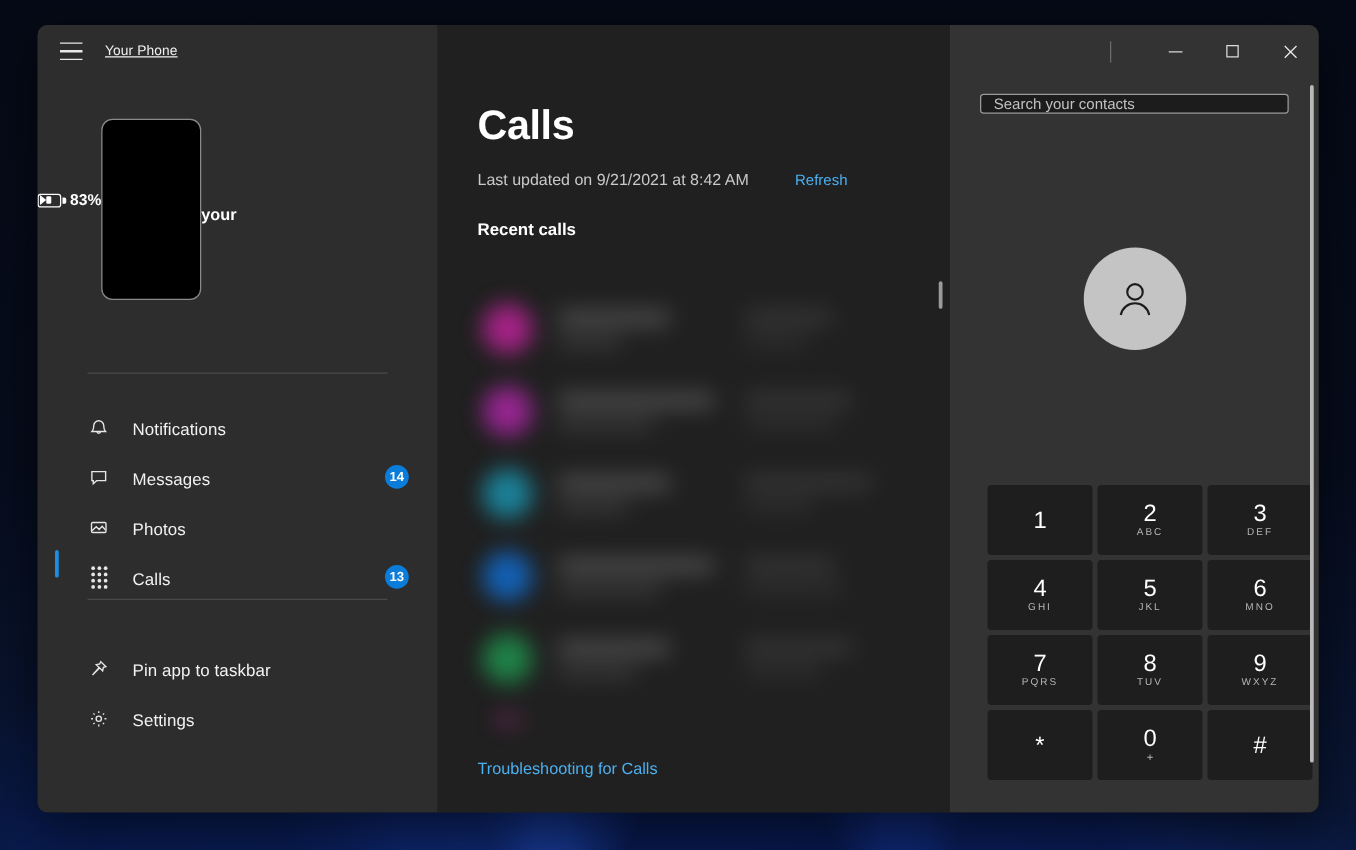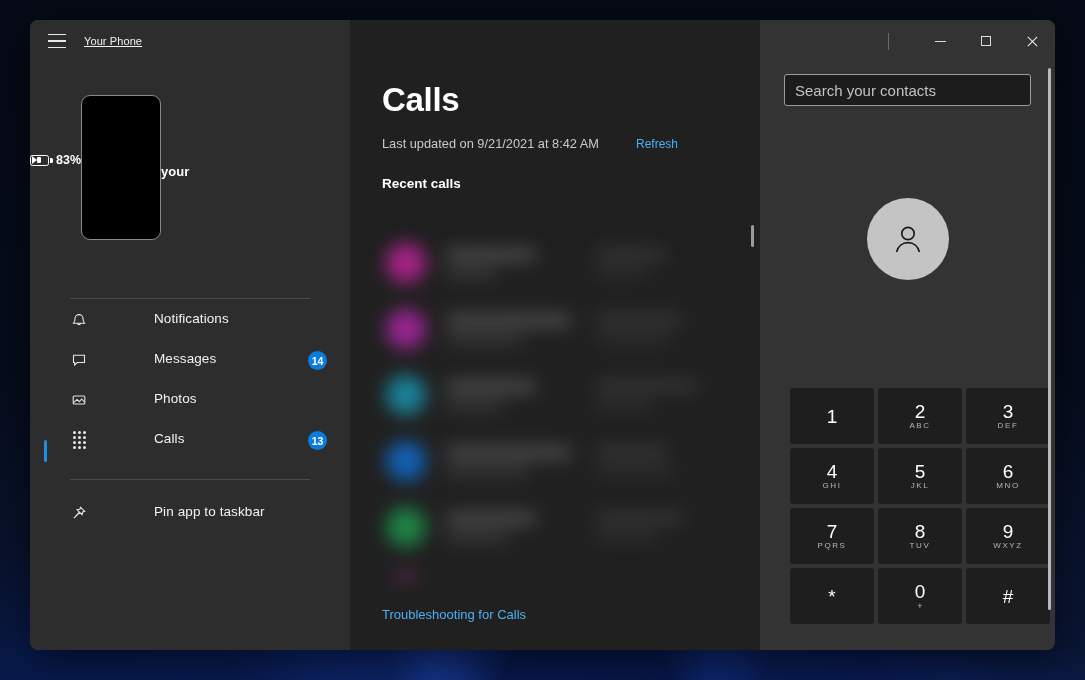--- a/index.html
+++ b/index.html
@@ -62,22 +62,22 @@
   .phone-frame {
     margin-top:15px; width:80px; height:145px; border-radius:9px;
     background:#000; border:1px solid #8a8a8a;
   }
   .device-name { margin-top:22px; font-size:13px; font-weight:700; color:#ffffff; }
 
   .nav-divider { height:1px; background:#4a4a4a; margin:0 40px; }
   #nav-top { margin-top:58px; }
   .nav-list { padding:12px 0 8px; }
   .nav-item {
-    position:relative; height:40px; display:flex; align-items:flex-start;
-    padding-left:40px; cursor:pointer;gap:48px;
+    position:relative; height:40px; display:flex; align-items:flex-end;
+    padding-left:40px; cursor:pointer;
   }
   .nav-item .accent {
     position:absolute; left:14px; top:9px; width:3px; height:22px;
     background:#1a8fe3; border-radius:2px; display:none;
   }
   .nav-item.selected .accent { display:block; }
   .nav-ico { width:18px; height:18px; margin-right:18px; display:flex; align-items:center; justify-content:center; color:#e6e6e6; }
   .nav-ico svg { display:block; }
   .nav-label { font-size:13.5px; color:#f2f2f2; letter-spacing:.1px; }
   .badge {
@@ -129,23 +129,23 @@
   .tb-sep { width:1px; height:17px; background:#6b6b6b; margin-right:28px; }
   .winbtn {
     width:46px; height:42px; display:flex; align-items:center; justify-content:center;
     cursor:pointer; color:#e9e9e9;
   }
   .min-glyph { width:11px; height:1px; background:#d9d9d9; }
   .max-glyph { width:10px; height:10px; border:1px solid #dcdcdc; }
 
   .search-wrap { padding:12px 24px 0 24px; }
   .search-input {
-    width:100%; height:32px; background:#1c1c1c; color:#e0e0e0;
+    width:100%; height:16px; background:#1c1c1c; color:#e0e0e0;
     border:1px solid #9b9b9b; border-radius:3px; padding:0 10px;
-    font-size:15px; font-family:"Liberation Sans", sans-serif; outline:none;
+    font-size:12px; font-family:"Liberation Sans", sans-serif; outline:none;
   }
   .search-input::placeholder { color:#c2c2c2; }
 
   .avatar {
     position:absolute; left:50%; transform:translateX(-50%); top:178px;
     width:82px; height:82px; border-radius:50%; background:#c4c4c4;
     display:flex; align-items:center; justify-content:center;
   }
 
   .dialpad {
@@ -262,20 +262,29 @@
     <div class="nav-divider"></div>
 
     <div class="nav-list" id="nav-bottom">
       <div class="nav-item">
         <span class="nav-ico">
           <svg width="16" height="16" viewBox="0 0 16 16" fill="none" stroke="#e6e6e6" stroke-width="1.1">
             <path d="M9.6 2.3 13.7 6.4l-2 .5-.6 2.8L8.4 7 3 13l5.6-5.6-2.6-2.6 2.8-.6z"></path>
           </svg>
         </span>
         <span class="nav-label">Pin app to taskbar</span>
+      </div>
+      <div class="nav-item">
+        <span class="nav-ico">
+          <svg width="16" height="16" viewBox="0 0 16 16" fill="none" stroke="#e6e6e6" stroke-width="1.1">
+            <circle cx="8" cy="8" r="2.1"></circle>
+            <path d="M8 1.9v1.5M8 12.6v1.5M14.1 8h-1.5M3.4 8H1.9M12.3 3.7l-1 1M4.7 11.3l-1 1M12.3 12.3l-1-1M4.7 4.7l-1-1"></path>
+          </svg>
+        </span>
+        <span class="nav-label">Settings</span>
       </div>
     </div>
   </div>
 
   <div id="main">
     <div class="titlebar-pad"></div>
 
     <div class="main-pad">
       <div class="page-title">Calls</div>
       <div class="subrow">

